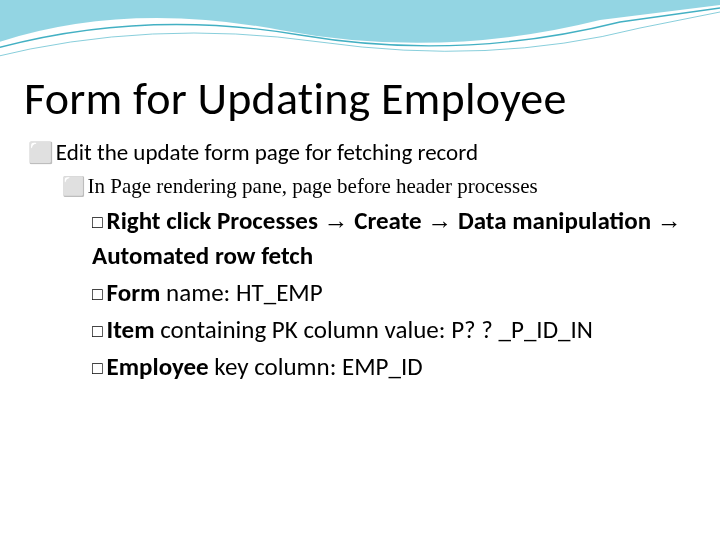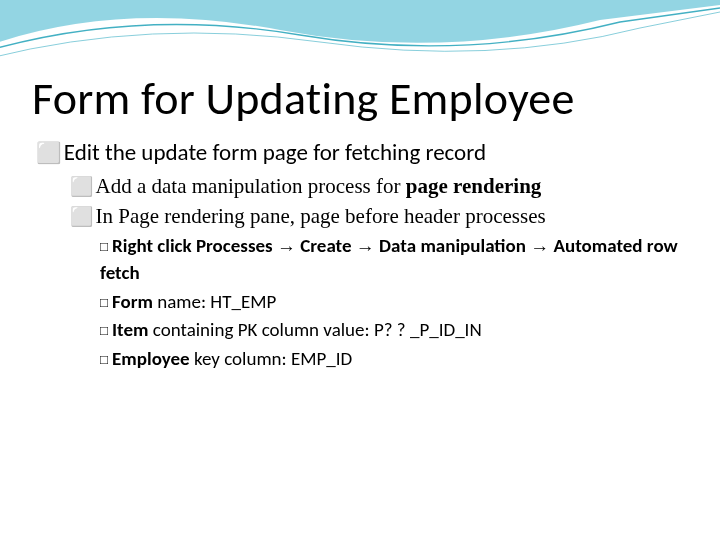--- a/index.html
+++ b/index.html
@@ -17,21 +17,21 @@
     position: absolute;
     top: 0;
     left: 0;
     width: 720px;
     height: 90px;
     pointer-events: none;
   }
   .content {
     position: absolute;
     top: 70px;
-    left: 32px;
+    left: 24px;
     right: 28px;
   }
   h1 {
     font-family: Calibri, 'Segoe UI', Arial, sans-serif;
     font-weight: 400;
     font-size: 46px;
     margin: 0 0 12px 0;
     letter-spacing: 0.2px;
     color: #000;
   }
@@ -46,21 +46,21 @@
   .lvl2 {
     font-family: Georgia, 'Times New Roman', serif;
     font-size: 21px;
     line-height: 1.3;
     margin-left: 38px;
     margin-bottom: 3px;
     color: #000;
   }
   .lvl3 {
     font-family: Calibri, 'Segoe UI', Arial, sans-serif;
-    font-size: 19px;
+    font-size: 25px;
     font-weight: 700;
     line-height: 1.4;
     margin-left: 68px;
     margin-bottom: 2px;
     color: #000;
   }
   .lvl3 .nonbold { font-weight: 400; }
   .sq {
     font-family: 'Segoe UI Symbol','Arial Unicode MS',Arial,sans-serif;
     display: inline-block;
@@ -81,23 +81,20 @@
 
 <div class="content">
 
   <h1>Form for Updating Employee</h1>
 
 
   <div class="lvl1">
     <span class="sq big">⬜</span><span>Edit the update form page for fetching record</span>
   </div>
 
-  <div class="lvl2">
-    <span class="sq big">⬜</span><span>Add a data manipulation process for </span><b>page rendering</b>
-  </div>
 
   <div class="lvl2">
     <span class="sq big">⬜</span><span>In Page rendering pane, page before header processes</span>
   </div>
 
   <div class="lvl3">
     <span class="sq small">□</span><span>Right click Processes </span><span class="arrow">→</span><span> Create </span><span class="arrow">→</span><span> Data manipulation </span><span class="arrow">→</span><span> Automated row fetch</span>
   </div>
 
 

